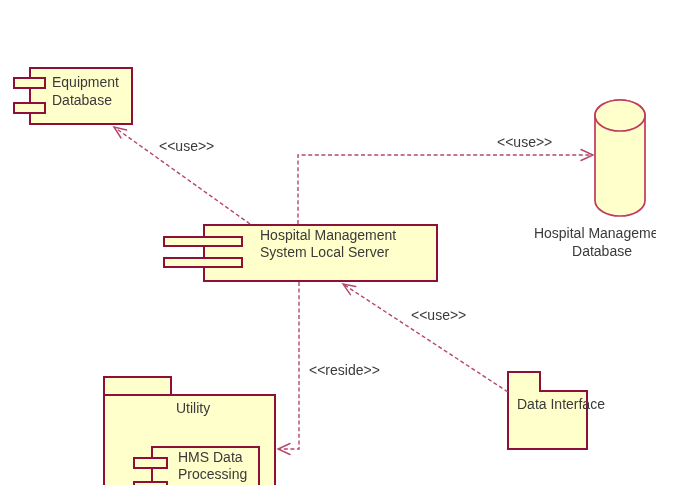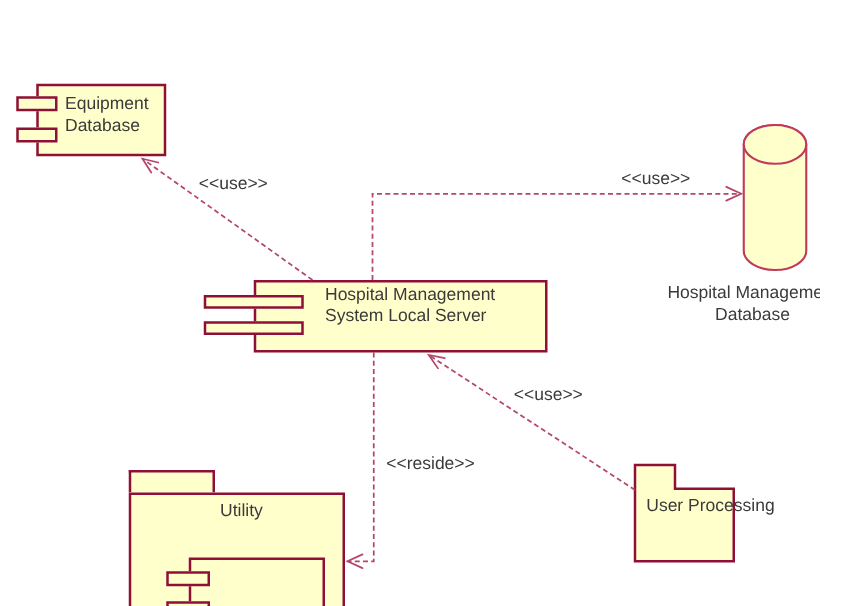--- a/index.html
+++ b/index.html
@@ -71,20 +71,22 @@
   </div>
 
   <div class="pkg-tab" style="left:103px;top:332px;width:69px;height:18px;"></div>
   <div class="pkg-body" style="left:103px;top:350px;width:173px;height:123px;">
     <div class="free-label" style="left:71px;top:4px;">Utility</div>
   </div>
 
   <div class="component" style="left:151px;top:402px;width:109px;height:59px;">
     <div class="ctab" style="left:-20px;top:9px;width:35px;height:12px;"></div>
     <div class="ctab" style="left:-20px;top:33px;width:35px;height:12px;"></div>
+    <div class="node-label" style="padding:1px 0 0 25px;">HMS Data
+Processing</div>
   </div>
 
   <svg class="overlay" width="686" height="485" viewBox="0 0 686 485">
 
     <g>
       <polygon class="shape-poly" points="508,328 540,328 540,347 587,347 587,405 508,405"></polygon>
     </g>
 
     <g>
       <path class="cyl-shape" d="M595 71.5 L595 156.5 A25 15.5 0 0 0 645 156.5 L645 71.5 A25 15.5 0 0 0 595 71.5 Z"></path>
@@ -105,21 +107,21 @@
       <path class="conn-line" d="M508 348 L343 240"></path>
       <path class="conn-arrow" d="M350.4 250.7 L343 240 L355.8 242.5"></path>
     </g>
 
     <g>
       <path class="conn-line" d="M299 238 L299 405 L278 405"></path>
       <path class="conn-arrow" d="M290 399.5 L278 405 L290 410.5"></path>
     </g>
   </svg>
 
-  <div class="free-label" style="left:517px;top:352px;">User Processing</div>
+  <div class="free-label" style="left:517px;top:352px;">Data Interface</div>
 
   <div class="cyl-caption" style="left:516px;top:180px;width:172px;">Hospital Management
 Database</div>
 
   <div class="stereotype" style="left:159px;top:95px;">&lt;&lt;use&gt;&gt;</div>
 
   <div class="stereotype" style="left:497px;top:91px;">&lt;&lt;use&gt;&gt;</div>
 
   <div class="stereotype" style="left:411px;top:264px;">&lt;&lt;use&gt;&gt;</div>
 

